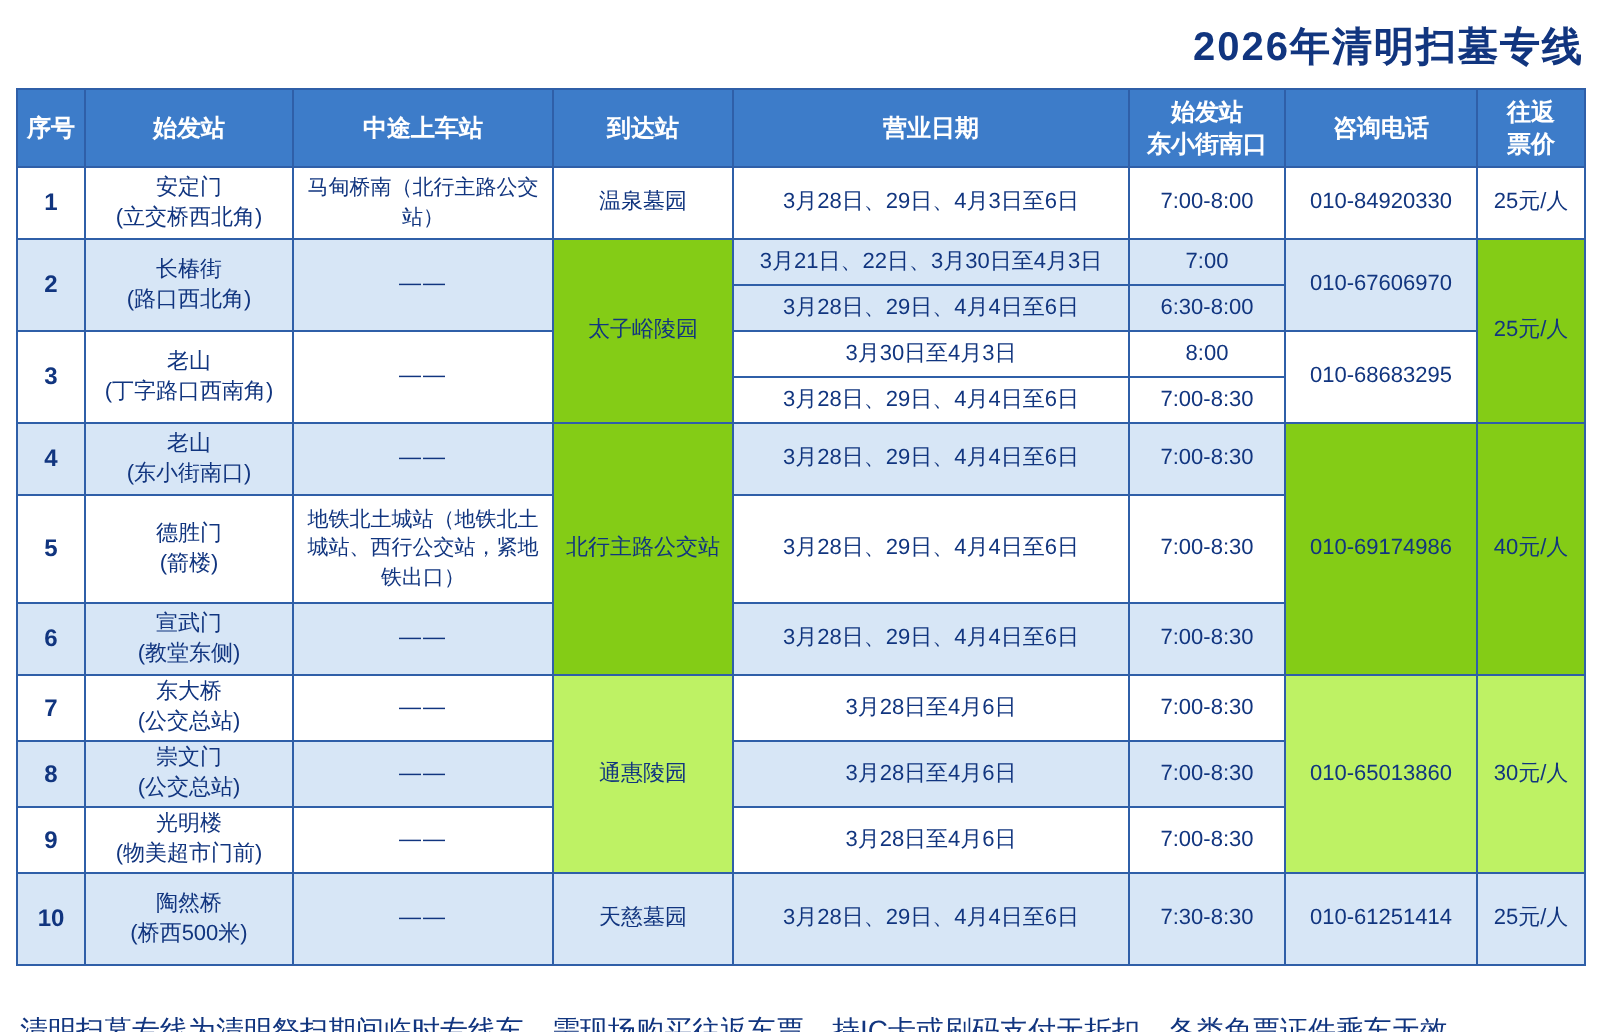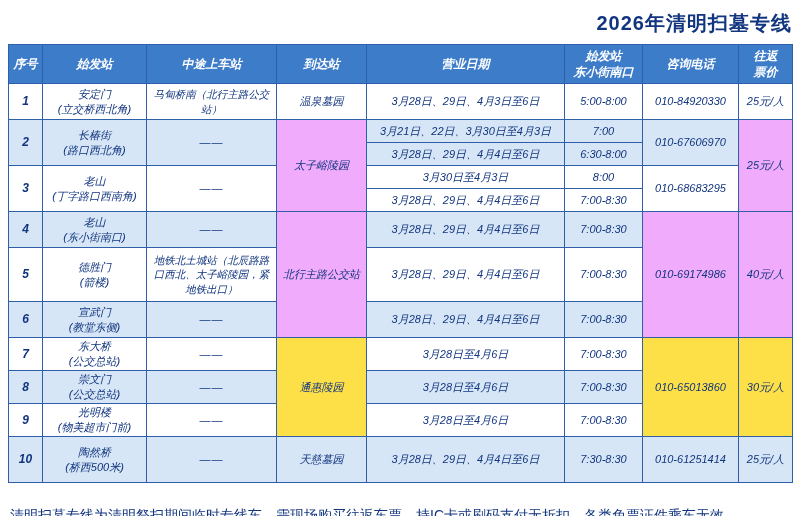--- a/index.html
+++ b/index.html
@@ -28,21 +28,20 @@
     font-weight: bold;
     color: #11357f;
     letter-spacing: 1px;
     padding: 4px 0 7px 0;
   }
   table.schedule {
     border-collapse: collapse;
     table-layout: fixed;
     width: 784px;
     font-size: 11px;
-    font-style: italic;
   }
   table.schedule th, table.schedule td {
     border: 1px solid #2f5fa8;
     text-align: center;
     vertical-align: middle;
     color: #11357f;
     padding: 1px 2px;
     line-height: 1.35;
   }
   table.schedule thead th {
@@ -59,22 +58,22 @@
   .cell-sub { display: block; }
   .dash { letter-spacing: 1px; }
   .small { font-size: 10.5px; }
   .note {
     margin-top: 22px;
     font-size: 14px;
     color: #11357f;
     line-height: 1.5;
     padding-left: 2px;
   }
-  td.merge-bg-light { background: #fde047; }
-  td.merge-bg-dark { background: #f0abfc; }
+  td.merge-bg-light { background: #bef264; }
+  td.merge-bg-dark { background: #84cc16; }
 </style>
 </head>
 <body>
 
 <div class="page">
 
   <div class="title">2026年清明扫墓专线</div>
 
   <table class="schedule">
     <colgroup>
@@ -109,21 +108,21 @@
 
       <tr class="row-light" style="height:36px">
         <td class="seq">1</td>
         <td>
           <span class="cell-sub">安定门</span>
           <span class="cell-sub">(立交桥西北角)</span>
         </td>
         <td class="small">马甸桥南（北行主路公交站）</td>
         <td>温泉墓园</td>
         <td>3月28日、29日、4月3日至6日</td>
-        <td>5:00-8:00</td>
+        <td>7:00-8:00</td>
         <td>010-84920330</td>
         <td>25元/人</td>
       </tr>
 
       <tr class="row-dark" style="height:23px">
         <td class="seq" rowspan="2">2</td>
         <td rowspan="2">
           <span class="cell-sub">长椿街</span>
           <span class="cell-sub">(路口西北角)</span>
         </td>
@@ -170,21 +169,21 @@
         <td class="merge-bg-dark" rowspan="3">010-69174986</td>
         <td class="merge-bg-dark" rowspan="3">40元/人</td>
       </tr>
 
       <tr class="row-light" style="height:54px">
         <td class="seq">5</td>
         <td>
           <span class="cell-sub">德胜门</span>
           <span class="cell-sub">(箭楼)</span>
         </td>
-        <td class="small">地铁北土城站（北辰路路口西北、太子峪陵园，紧地铁出口）</td>
+        <td class="small">地铁北土城站（地铁北土城站、西行公交站，紧地铁出口）</td>
         <td>3月28日、29日、4月4日至6日</td>
         <td>7:00-8:30</td>
       </tr>
 
       <tr class="row-dark" style="height:36px">
         <td class="seq">6</td>
         <td>
           <span class="cell-sub">宣武门</span>
           <span class="cell-sub">(教堂东侧)</span>
         </td>

